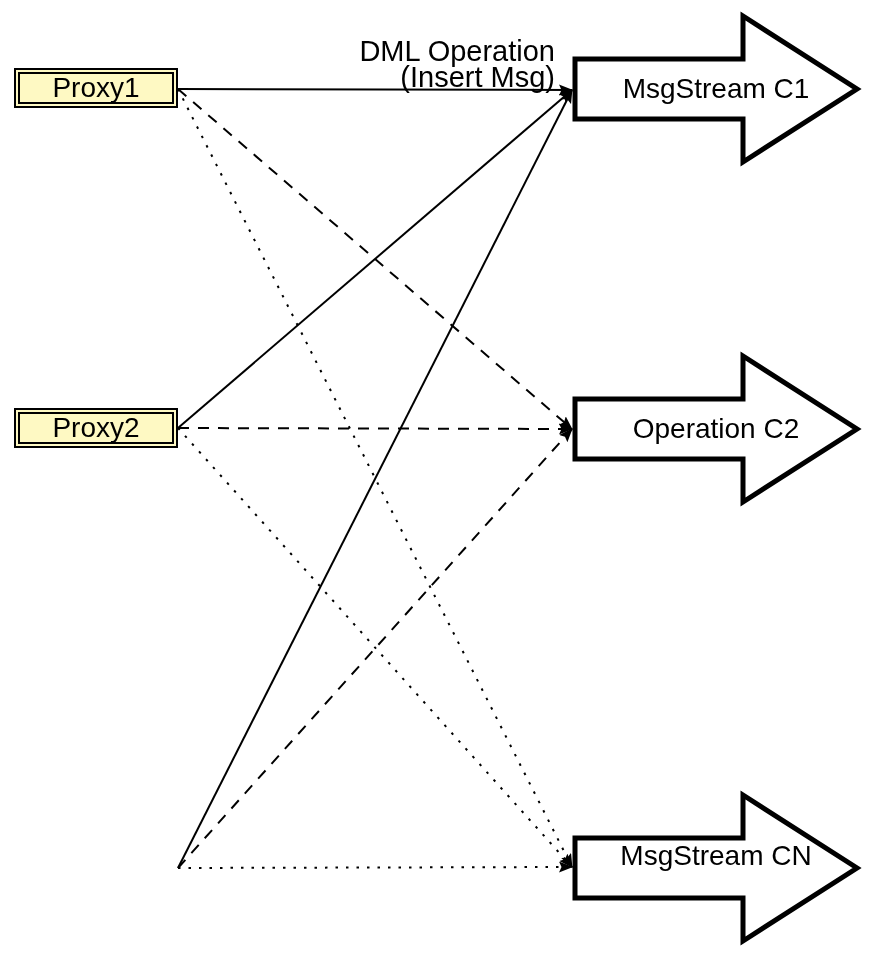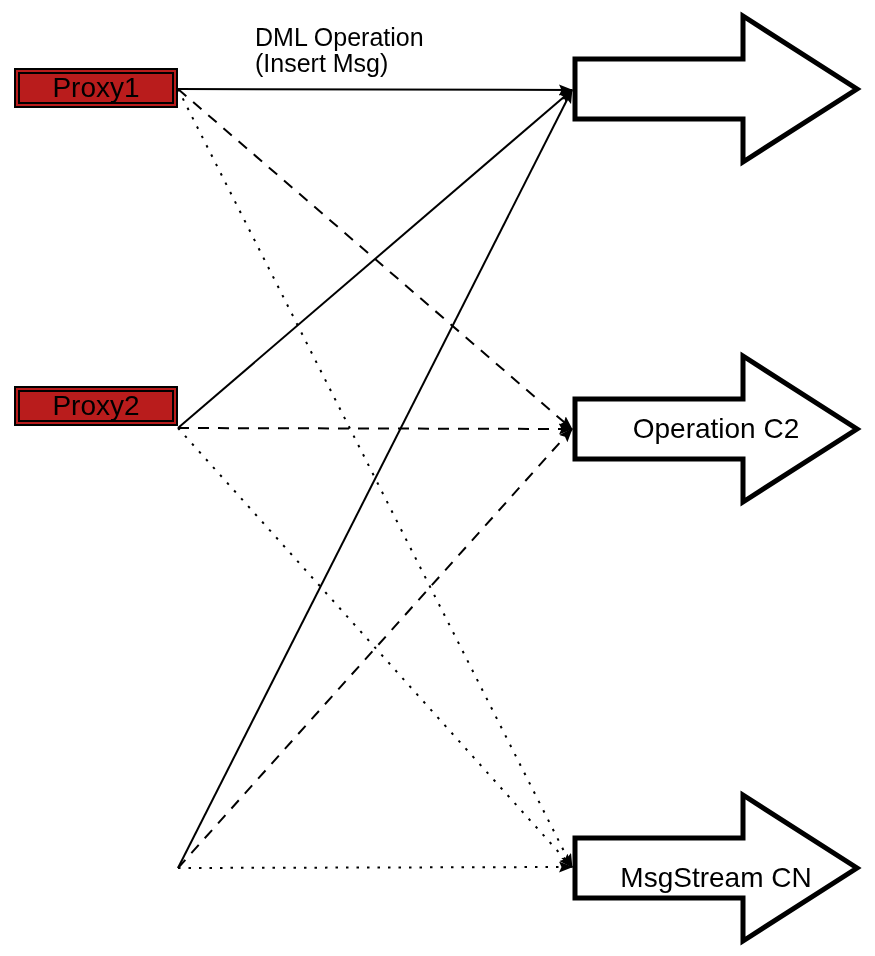--- a/index.html
+++ b/index.html
@@ -36,21 +36,21 @@
     stroke-width: 5;
     stroke-linejoin: miter;
   }
   .proxy-box {
     position: absolute;
     left: 14px;
     width: 164px;
     height: 40px;
     box-sizing: border-box;
     border: 6px double #000000;
-    background: #b91c1c;
+    background: #fef9c3;
     display: flex;
     align-items: center;
     justify-content: center;
     font-size: 28px;
     line-height: 1;
     white-space: nowrap;
   }
   .stream-label {
     position: absolute;
     left: 575px;
@@ -59,24 +59,24 @@
     display: flex;
     align-items: center;
     justify-content: center;
     font-size: 28px;
     line-height: 1;
     white-space: nowrap;
   }
   #edge-label {
     position: absolute;
     left: 255px;
-    top: 24px;
+    top: 38px;
     width: 300px;
-    text-align: left;
-    font-size: 25px;
+    text-align: right;
+    font-size: 29px;
     line-height: 26px;
   }
 </style>
 </head>
 <body>
 
 <div id="canvas">
 
   <svg id="connector-layer" viewBox="0 0 875 956" xmlns="http://www.w3.org/2000/svg">
     <defs>
@@ -103,24 +103,27 @@
   </svg>
 
   <div id="edge-label">
     <div>DML Operation</div>
     <div>(Insert Msg)</div>
   </div>
 
   <div class="proxy-box" style="top:68px">
     <span>Proxy1</span>
   </div>
-  <div class="proxy-box" style="top:386px">
+  <div class="proxy-box" style="top:408px">
     <span>Proxy2</span>
   </div>
 
+  <div class="stream-label" style="top:59px">
+    <span>MsgStream C1</span>
+  </div>
   <div class="stream-label" style="top:399px">
     <span>Operation C2</span>
   </div>
-  <div class="stream-label" style="top:848px">
+  <div class="stream-label" style="top:826px">
     <span>MsgStream CN</span>
   </div>
 
 </div>
 
 </body></html>

